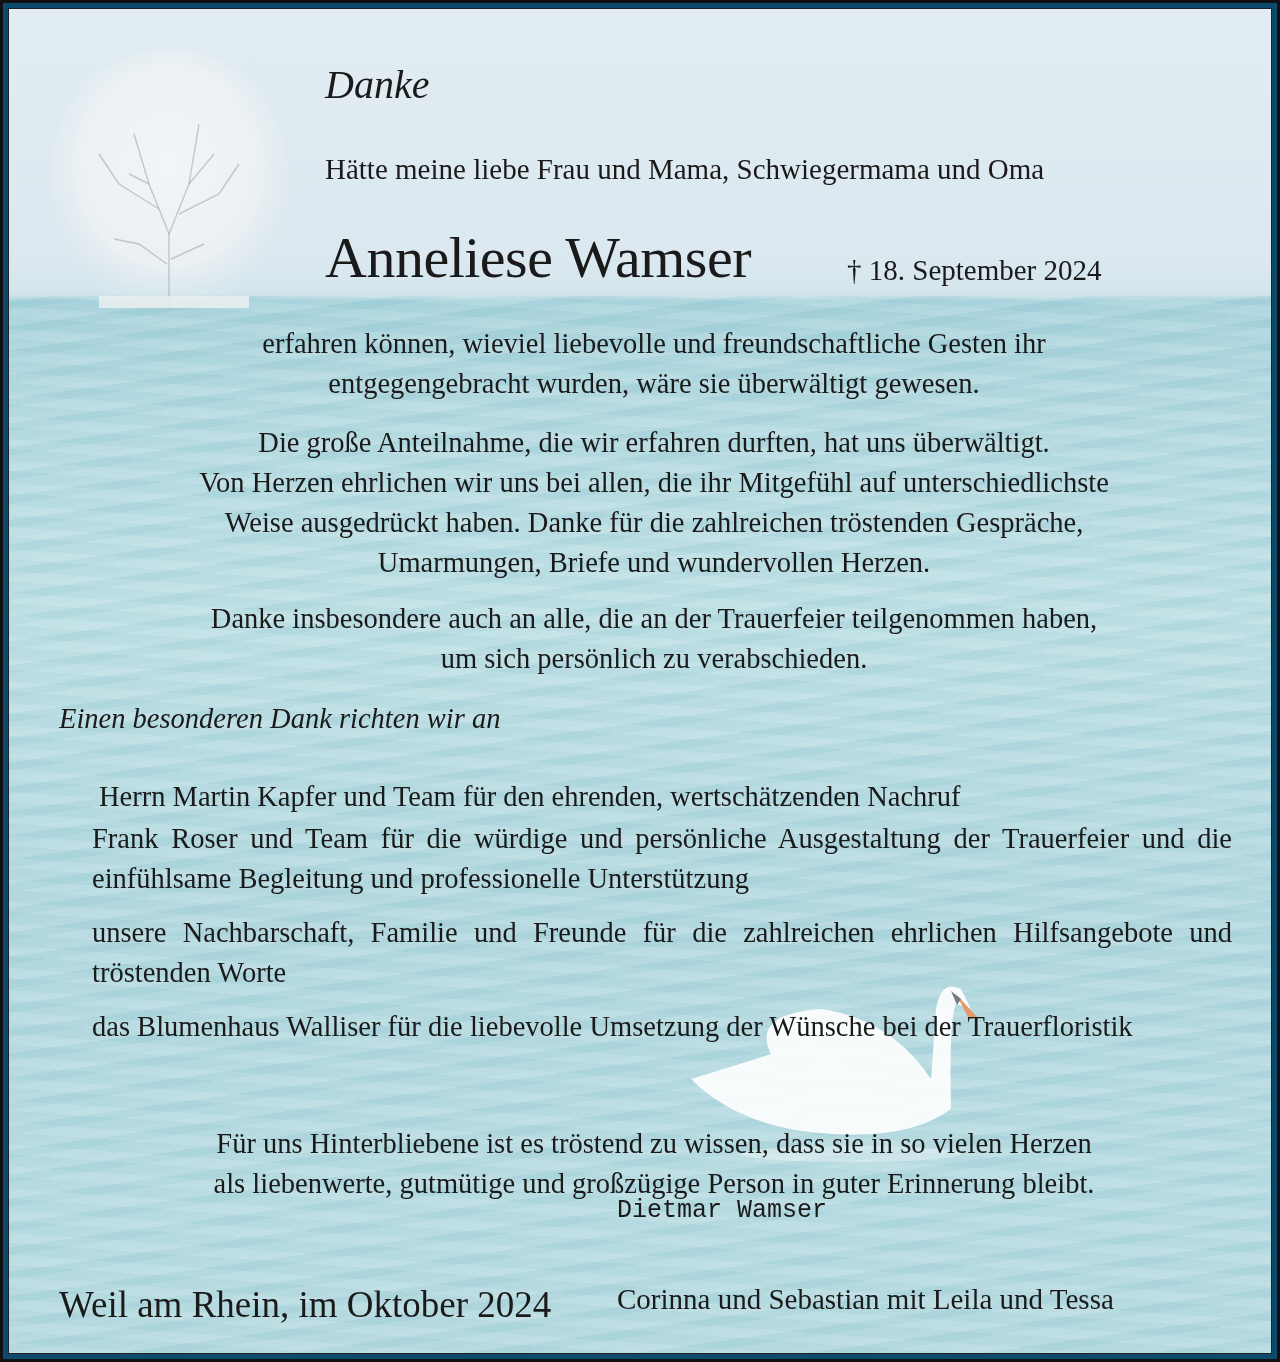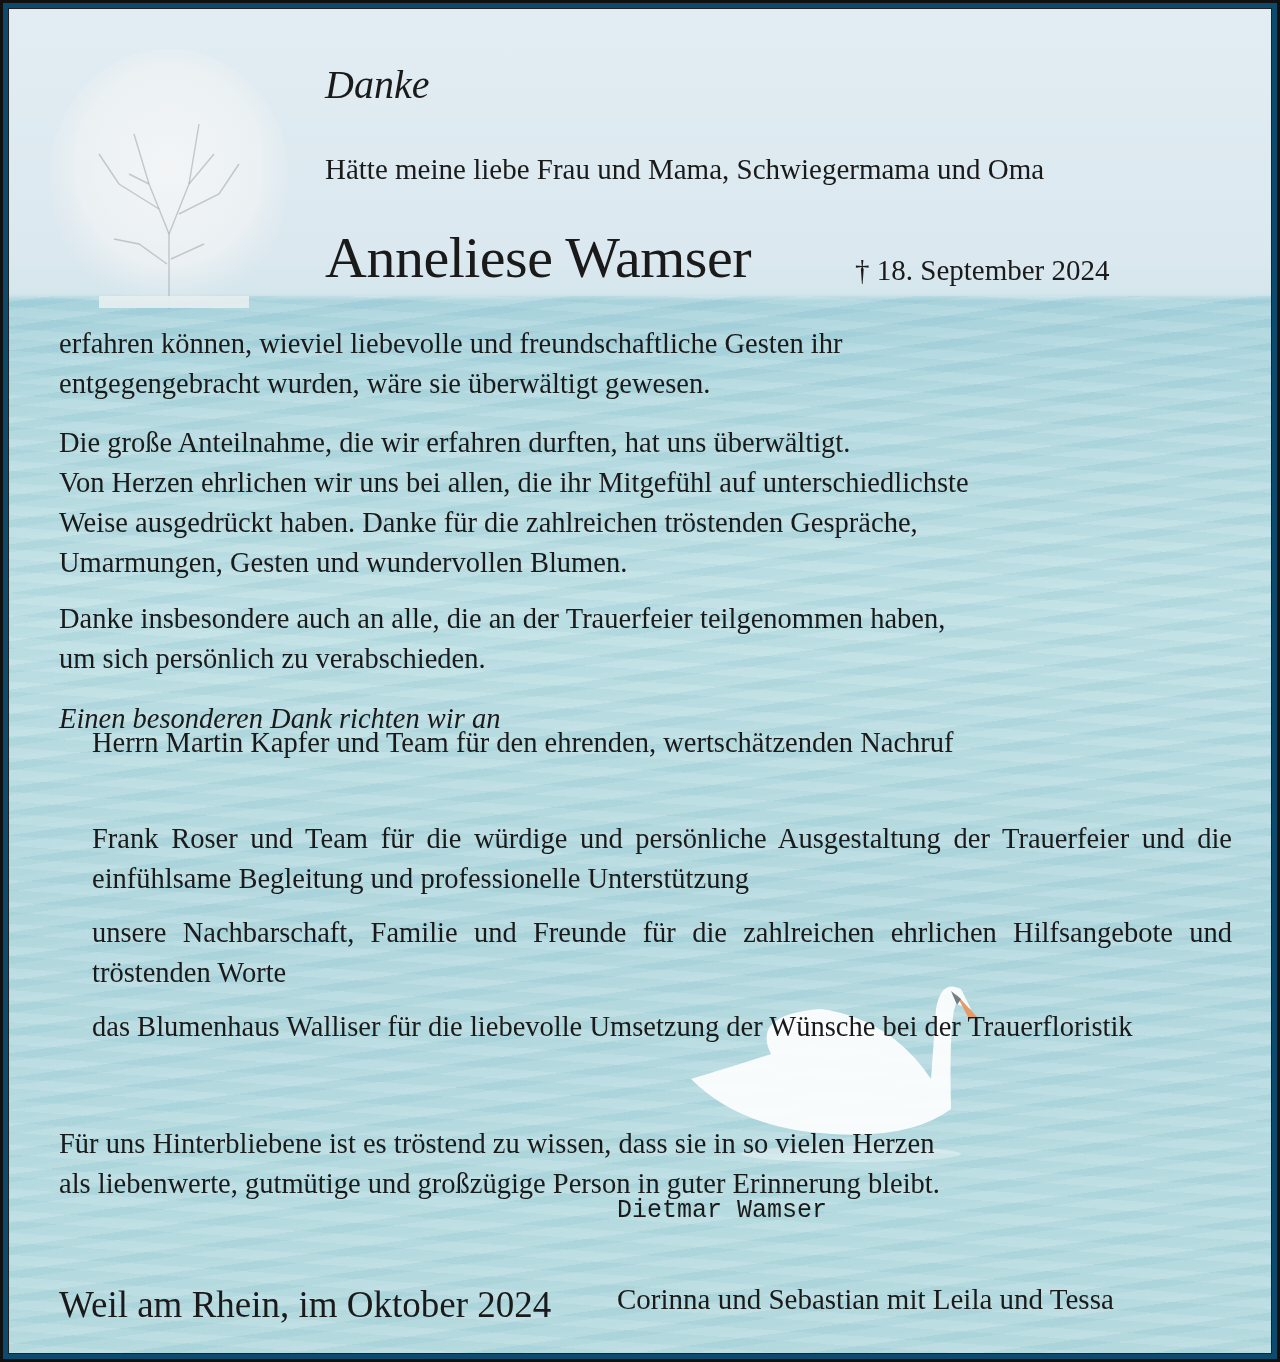--- a/index.html
+++ b/index.html
@@ -21,36 +21,36 @@
       repeating-linear-gradient(4deg, rgba(255,255,255,0.06) 0 10px, rgba(100,170,185,0.06) 10px 22px);
   }
   .tree {
     position: absolute; left: 30px; top: 25px; width: 260px; height: 280px;
   }
   .swan { position: absolute; left: 672px; top: 960px; width: 300px; height: 200px; }
   .text { position: absolute; font-family: "Liberation Serif", "DejaVu Serif", serif; color: #1a1a1a; }
   .danke { left: 316px; top: 52px; font-size: 40px; font-style: italic; }
   .intro { left: 316px; top: 144px; font-size: 29px; }
   .name { left: 316px; top: 215px; font-size: 58px; letter-spacing: -0.5px; }
-  .death { left: 838px; top: 245px; font-size: 29px; margin-left: 8px; }
+  .death { left: 838px; top: 245px; font-size: 29px; }
   .p { left: 50px; font-size: 28.5px; line-height: 40px; width: 1190px; }
   .p1 { top: 315px; }
   .p2 { top: 414px; }
   .p3 { top: 590px; }
   .p4 { top: 690px; font-style: italic; }
   .li { left: 83px; width: 1140px; font-size: 28.5px; line-height: 40px; text-align: justify; text-align-last: left; }
-  .li1 { top: 714px; }
+  .li1 { top: 768px; margin-left: 7px; }
   .li2 { top: 810px; }
   .li3 { top: 904px; }
   .li4 { top: 998px; }
   .p5 { top: 1115px; }
   .sig-left { left: 50px; top: 1274px; font-size: 37px; }
   .sig-r1 { left: 608px; top: 1187px; font-size: 25px; font-family: Liberation Mono, monospace; }
   .sig-r2 { left: 608px; top: 1274px; font-size: 29px; }
-  .lines span { display: block; }
+  .lines span { display: block; text-align: center; }
 </style>
 </head>
 <body>
 
 <div class="frame">
   <div class="inner">
     <div class="water-tex"></div>
 
     <svg class="tree" viewBox="0 0 260 280">
       <defs>
@@ -90,21 +90,21 @@
     </div>
 
     <div class="text p p1 lines">
       <span>erfahren können, wieviel liebevolle und freundschaftliche Gesten ihr</span>
       <span>entgegengebracht wurden, wäre sie überwältigt gewesen.</span>
     </div>
     <div class="text p p2 lines">
       <span>Die große Anteilnahme, die wir erfahren durften, hat uns überwältigt.</span>
       <span>Von Herzen ehrlichen wir uns bei allen, die ihr Mitgefühl auf unterschiedlichste</span>
       <span>Weise ausgedrückt haben. Danke für die zahlreichen tröstenden Gespräche,</span>
-      <span>Umarmungen, Gesten und wundervollen Blumen.</span>
+      <span>Umarmungen, Briefe und wundervollen Herzen.</span>
     </div>
     <div class="text p p3 lines">
       <span>Danke insbesondere auch an alle, die an der Trauerfeier teilgenommen haben,</span>
       <span>um sich persönlich zu verabschieden.</span>
     </div>
     <div class="text p p4">Einen besonderen Dank richten wir an</div>
 
     <div class="text li li1">Herrn Martin Kapfer und Team für den ehrenden, wertschätzenden Nachruf</div>
     <div class="text li li2">Frank Roser und Team für die würdige und persönliche Ausgestaltung der Trauerfeier und die einfühlsame Begleitung und professionelle Unterstützung</div>
     <div class="text li li3">unsere Nachbarschaft, Familie und Freunde für die zahlreichen ehrlichen Hilfsangebote und tröstenden Worte</div>

